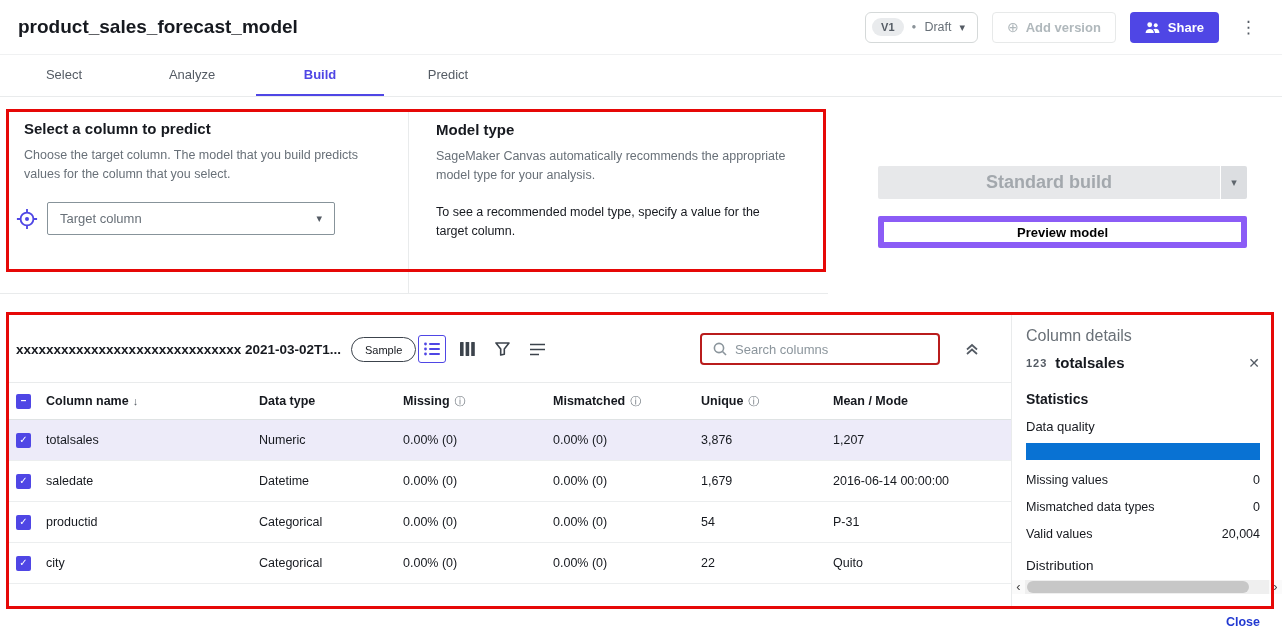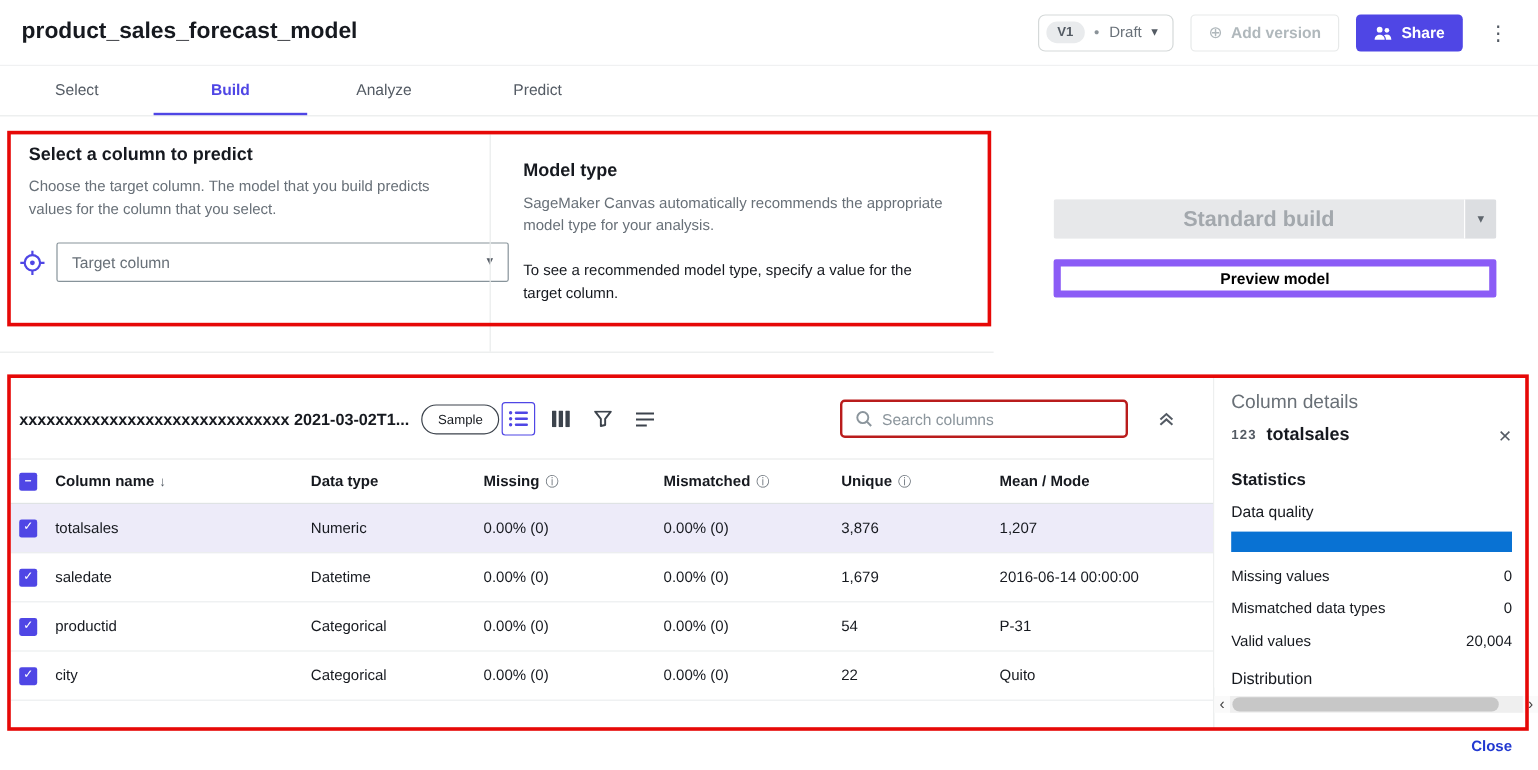--- a/index.html
+++ b/index.html
@@ -29,23 +29,23 @@
   .tabs{position:absolute;top:55px;left:0;width:100%;height:42px;border-bottom:1px solid #e9ebec;display:flex;background:#fff}
   .tab{width:128px;text-align:center;line-height:40px;font-size:13px;color:#545b64;cursor:pointer;border-bottom:2px solid transparent}
   .tab.active{color:var(--accent,#4f46e5);font-weight:700;border-bottom-color:var(--accent,#4f46e5)}
 
   
   .target-section{position:absolute;left:24px;top:120px;width:372px}
   .section-title{font-size:15px;font-weight:700;margin-bottom:9px}
   .section-desc{font-size:12.5px;line-height:1.55;color:#687078}
   .target-row{position:absolute;left:16px;top:202px;display:flex;align-items:center;gap:9px}
   .target-icon{color:var(--accent,#4f46e5);display:flex}
-  .dropdown{width:377px;height:33px;border:1px solid #87939a;border-radius:2px;display:flex;align-items:center;
+  .dropdown{width:288px;height:33px;border:1px solid #87939a;border-radius:2px;display:flex;align-items:center;
           justify-content:space-between;padding:0 12px;font-size:13px;color:#687078;background:#fff;cursor:pointer}
-  .model-section{position:absolute;left:436px;top:134px;width:366px}
+  .model-section{position:absolute;left:436px;top:121px;width:366px}
   .model-note{font-size:12.5px;line-height:1.55;color:#16191f;margin-top:17px;width:340px}
   .divider-v{position:absolute;left:408px;top:112px;width:1px;height:181px;background:#e9ebec}
   .divider-h{position:absolute;left:0;top:293px;width:828px;height:1px;background:#e9ebec}
 
   
   .standard-build{position:absolute;left:878px;top:166px;width:369px;height:33px;display:flex;border-radius:2px;overflow:hidden}
   .standard-build-main{flex:1;background:#e7e8ea;color:#a3a8ad;font-size:18px;font-weight:700;
           display:flex;align-items:center;justify-content:center;cursor:default}
   .standard-build-caret{width:27px;background:#dcdee1;border-left:1px solid #fff;display:flex;align-items:center;
           justify-content:center;color:#5f666d;font-size:11px;cursor:pointer}
@@ -141,22 +141,22 @@
             </svg>
         </span>
         <span>Share</span>
       </button>
       <button class="kebab-button">⋮</button>
     </div>
   </header>
 
   <nav class="tabs">
     <div class="tab">Select</div>
+    <div class="tab">Analyze</div>
     <div class="tab active">Build</div>
-    <div class="tab">Analyze</div>
     <div class="tab">Predict</div>
   </nav>
 
   <section class="target-section">
     <h2 class="section-title">Select a column to predict</h2>
     <p class="section-desc">Choose the target column. The model that you build predicts values for the column that you select.</p>
   </section>
   <div class="target-row">
     <span class="target-icon">
       <svg width="22" height="22" viewBox="0 0 24 24" fill="none" stroke="currentColor" stroke-width="2">

